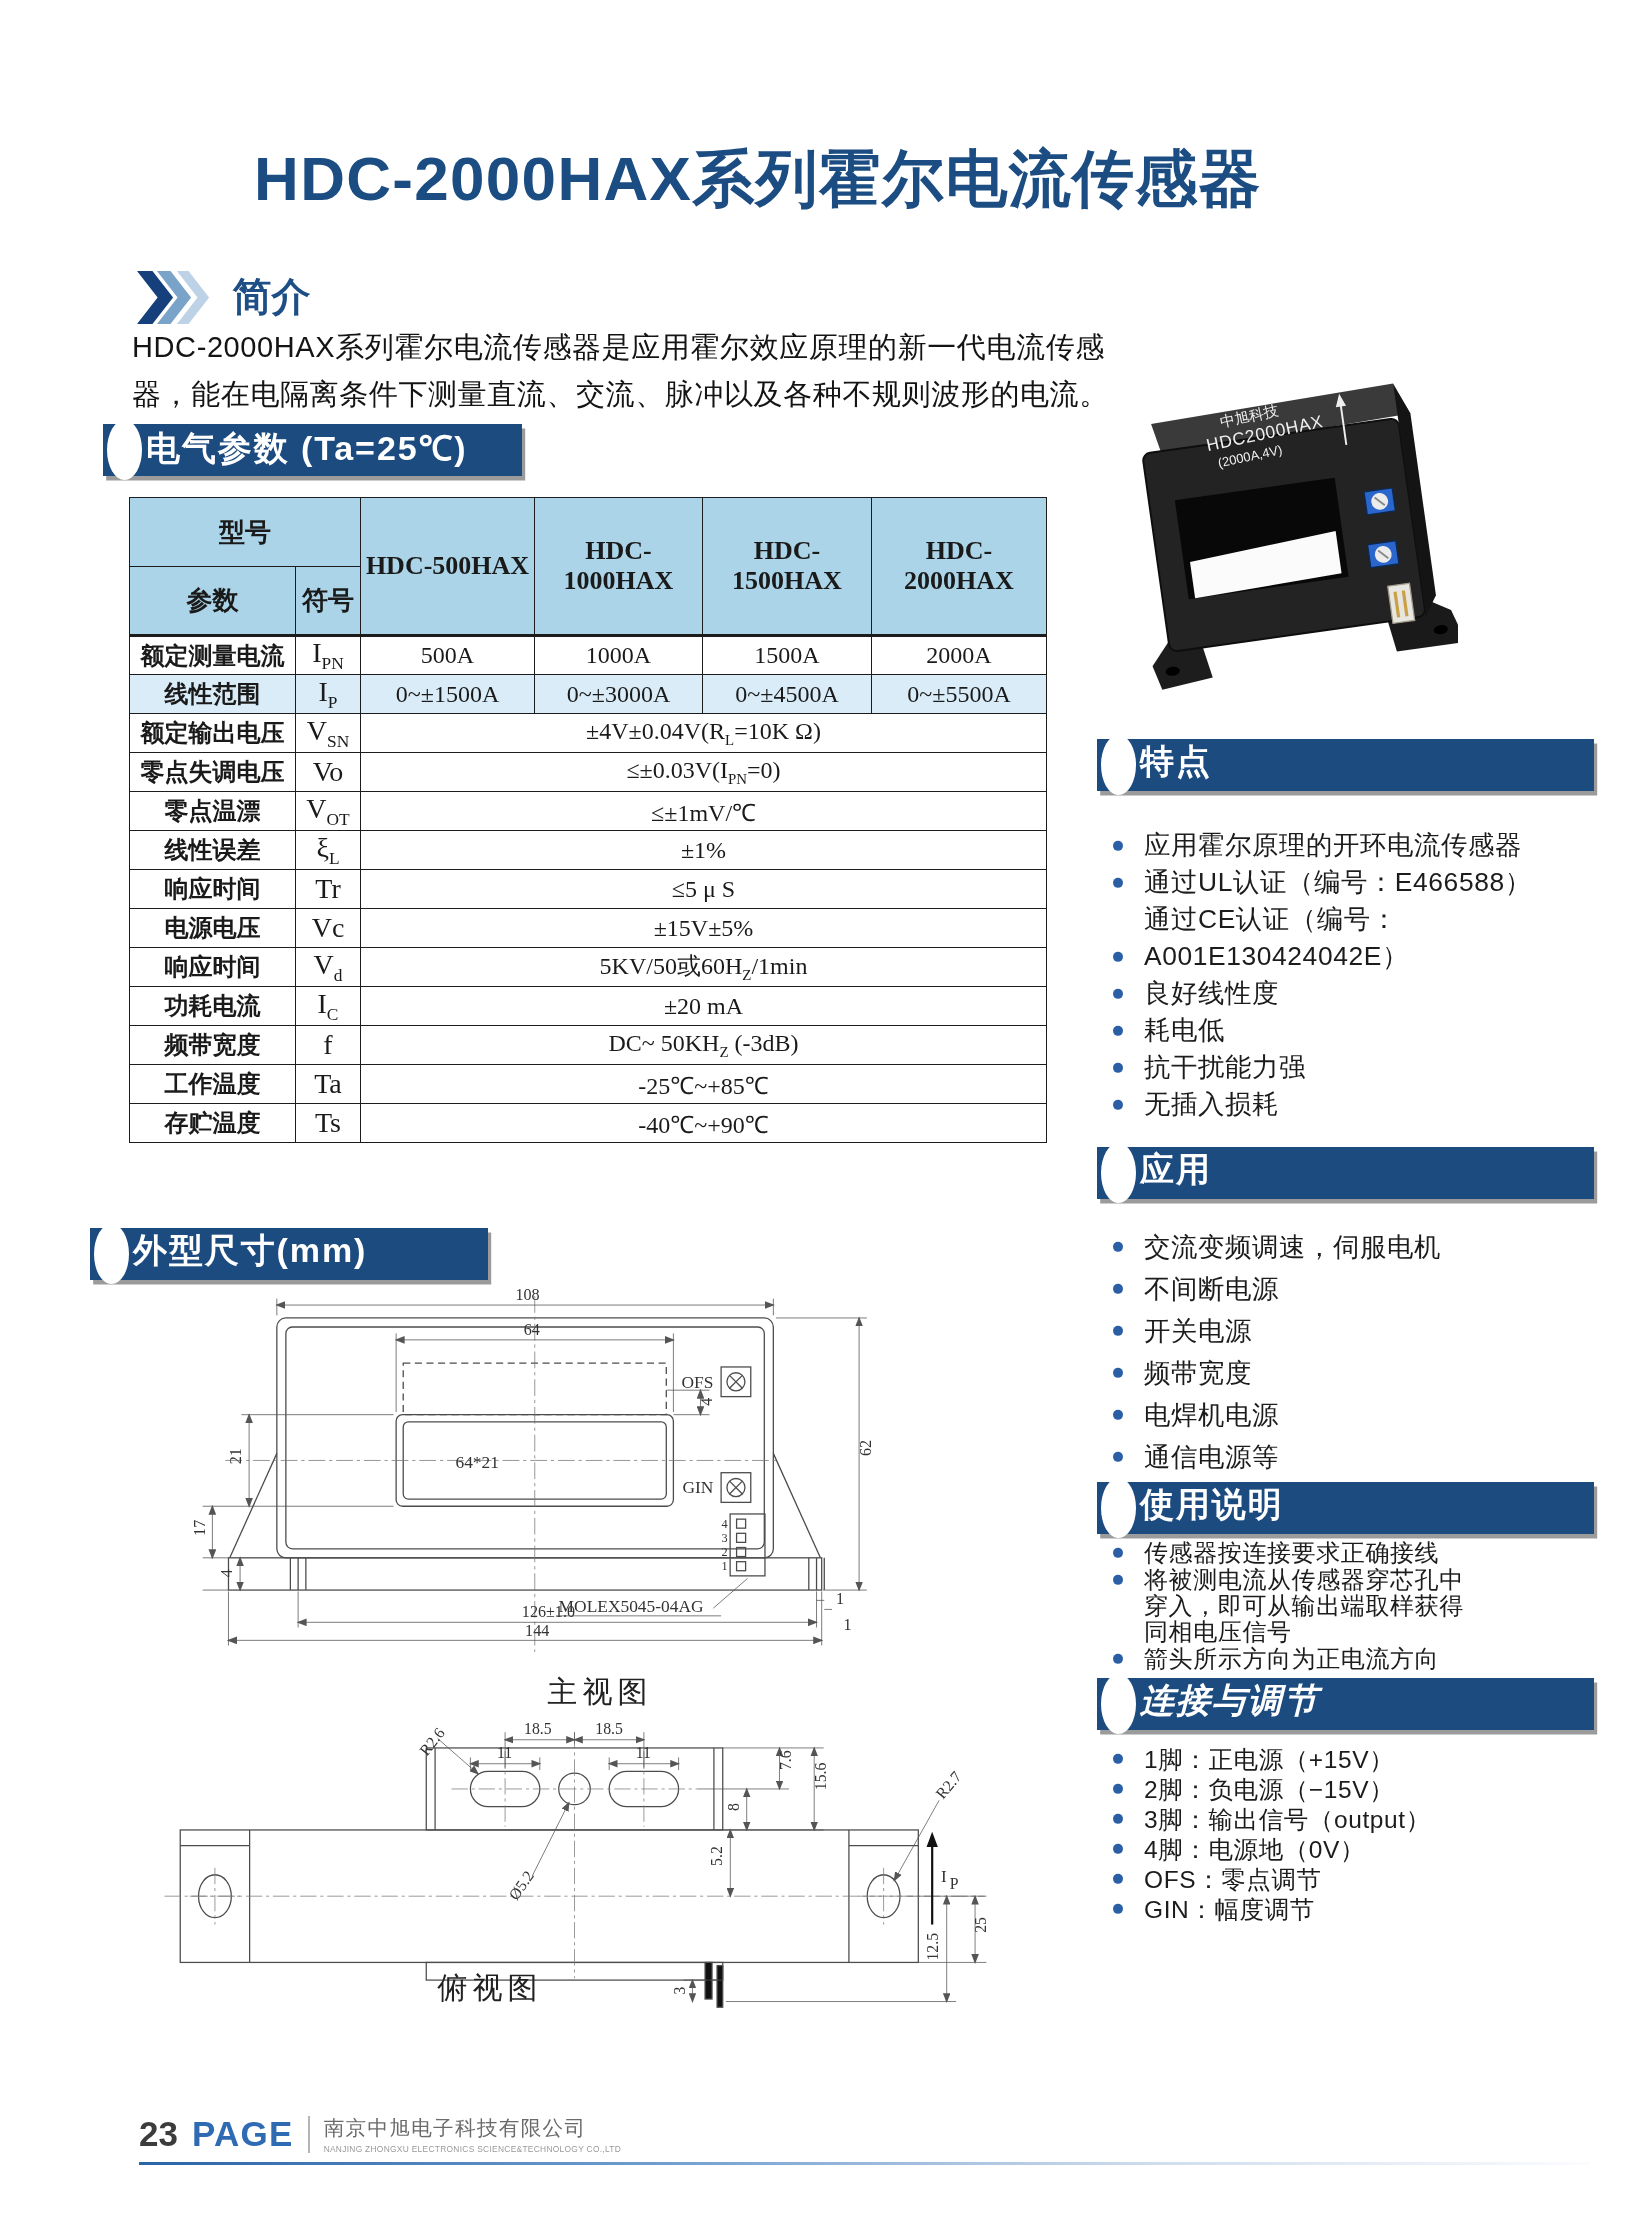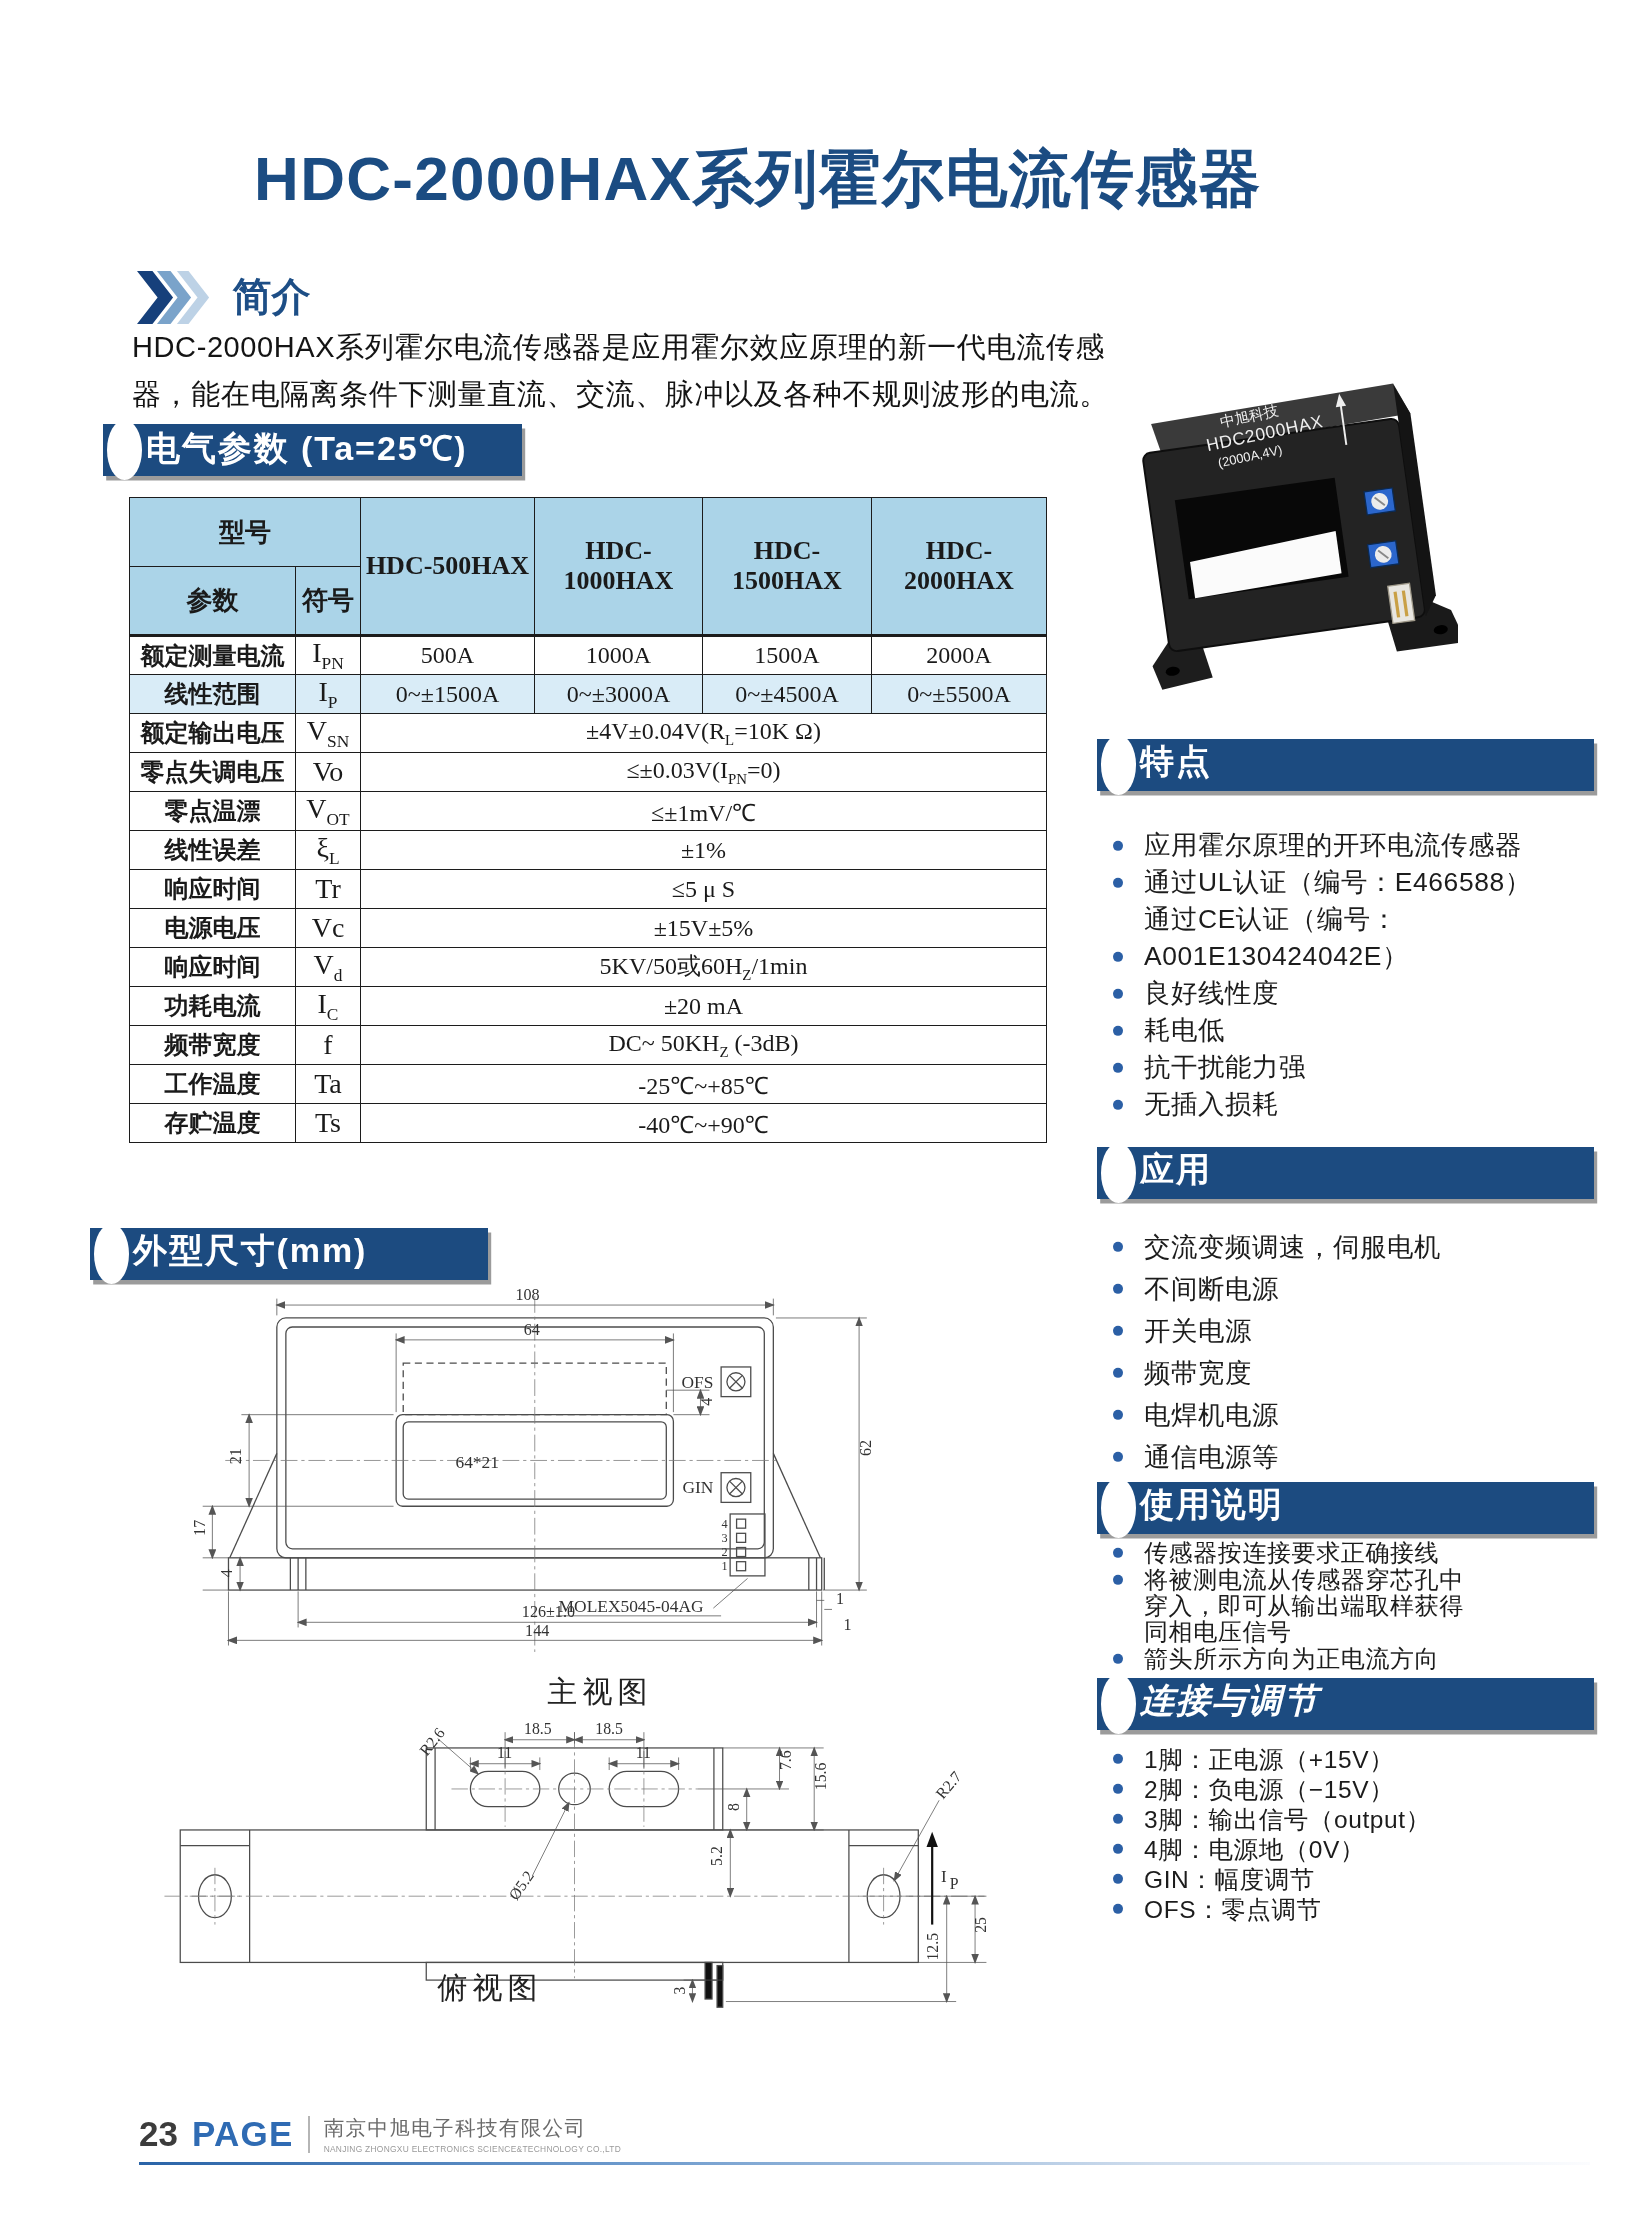--- a/index.html
+++ b/index.html
@@ -259,22 +259,22 @@
     </div>
 
   <div class="banner" style="left:1097px;top:1678px;width:497px;font-style:italic;">
     <span class="banner-label">连接与调节</span>
   </div>
   <div id="pins-list" class="blist" style="top:1744px;">
       <div class="li b">1脚：正电源（+15V）</div>
       <div class="li b">2脚：负电源（−15V）</div>
       <div class="li b">3脚：输出信号（output）</div>
       <div class="li b">4脚：电源地（0V）</div>
+      <div class="li b">OFS：零点调节</div>
       <div class="li b">GIN：幅度调节</div>
-      <div class="li b">OFS：零点调节</div>
     </div>
 
   <div class="banner" style="left:90px;top:1228px;width:398px;">
     <span class="banner-label">外型尺寸(mm)</span>
   </div>
 
   <svg class="drawing" style="left:164px;top:1287px;" width="806" height="374" viewBox="0 0 1250 580">
     <defs>
       <marker id="ae" markerWidth="13" markerHeight="10" refX="11" refY="5" orient="auto">
           <path d="M0,0 L13,5 L0,10 z" fill="#555"></path>

